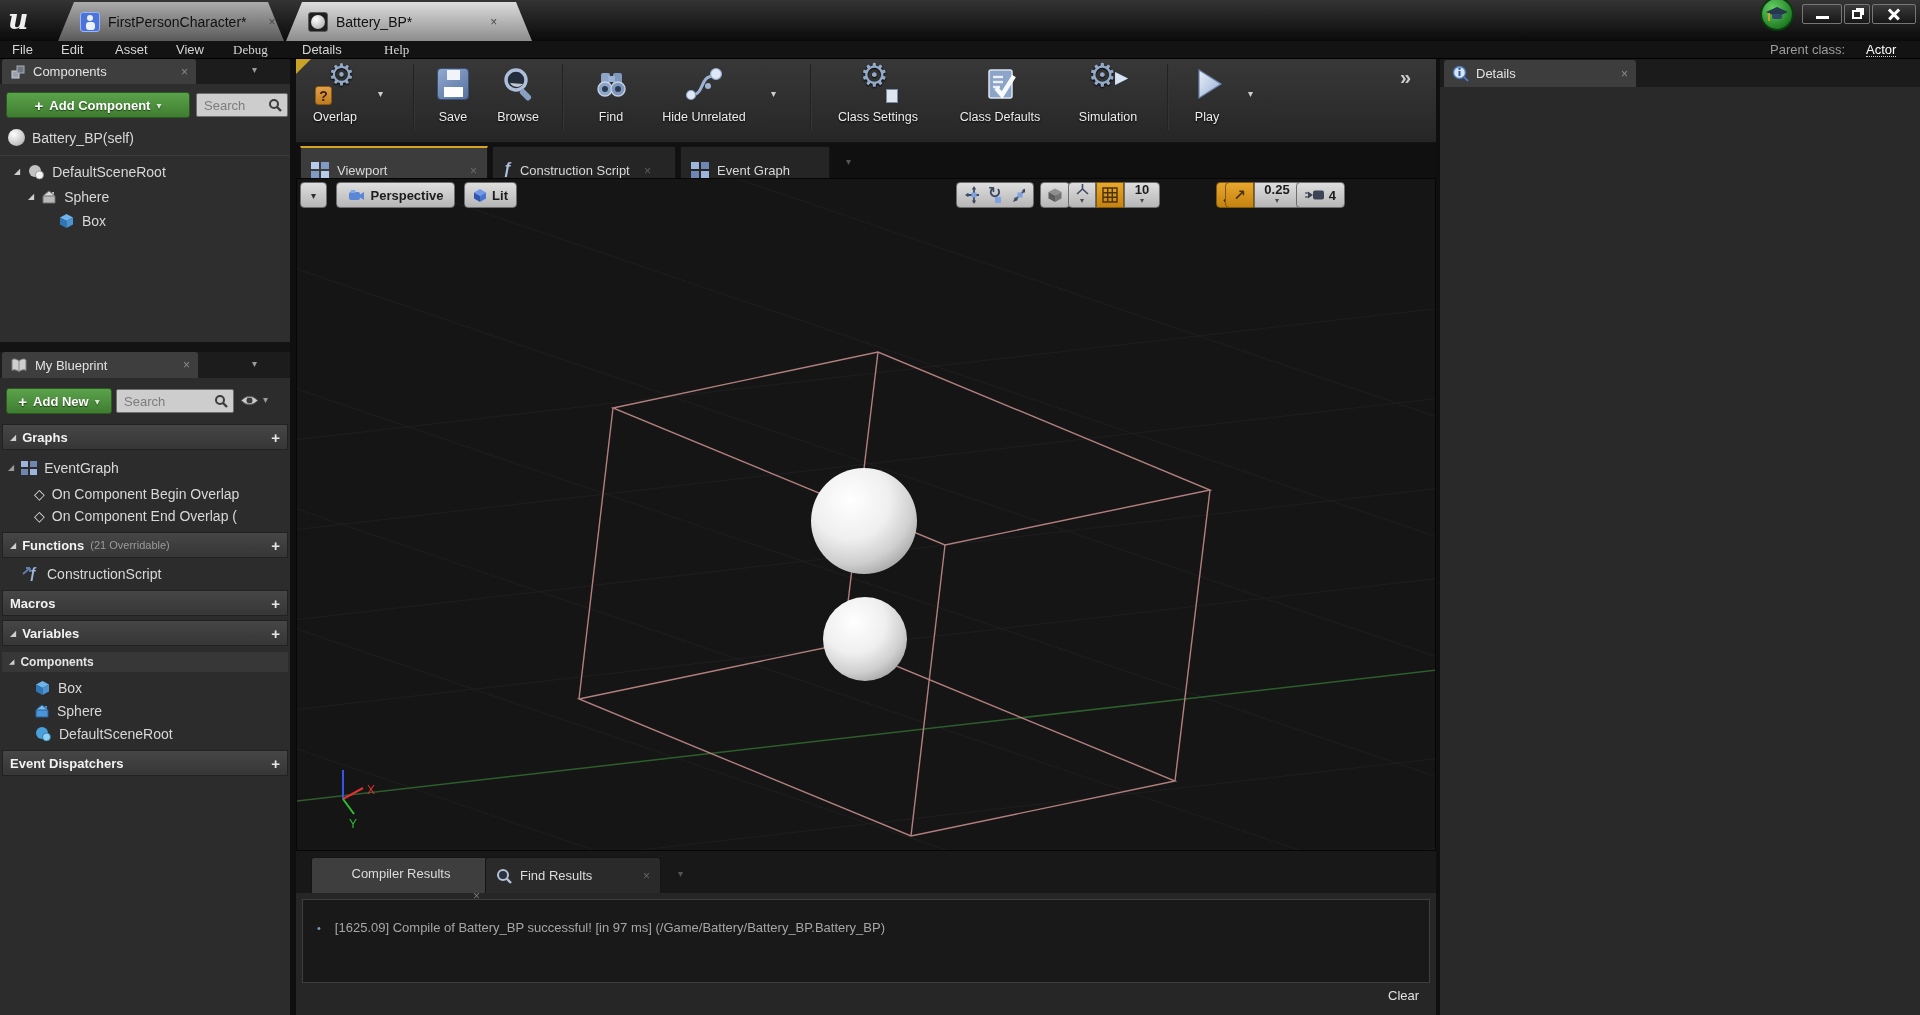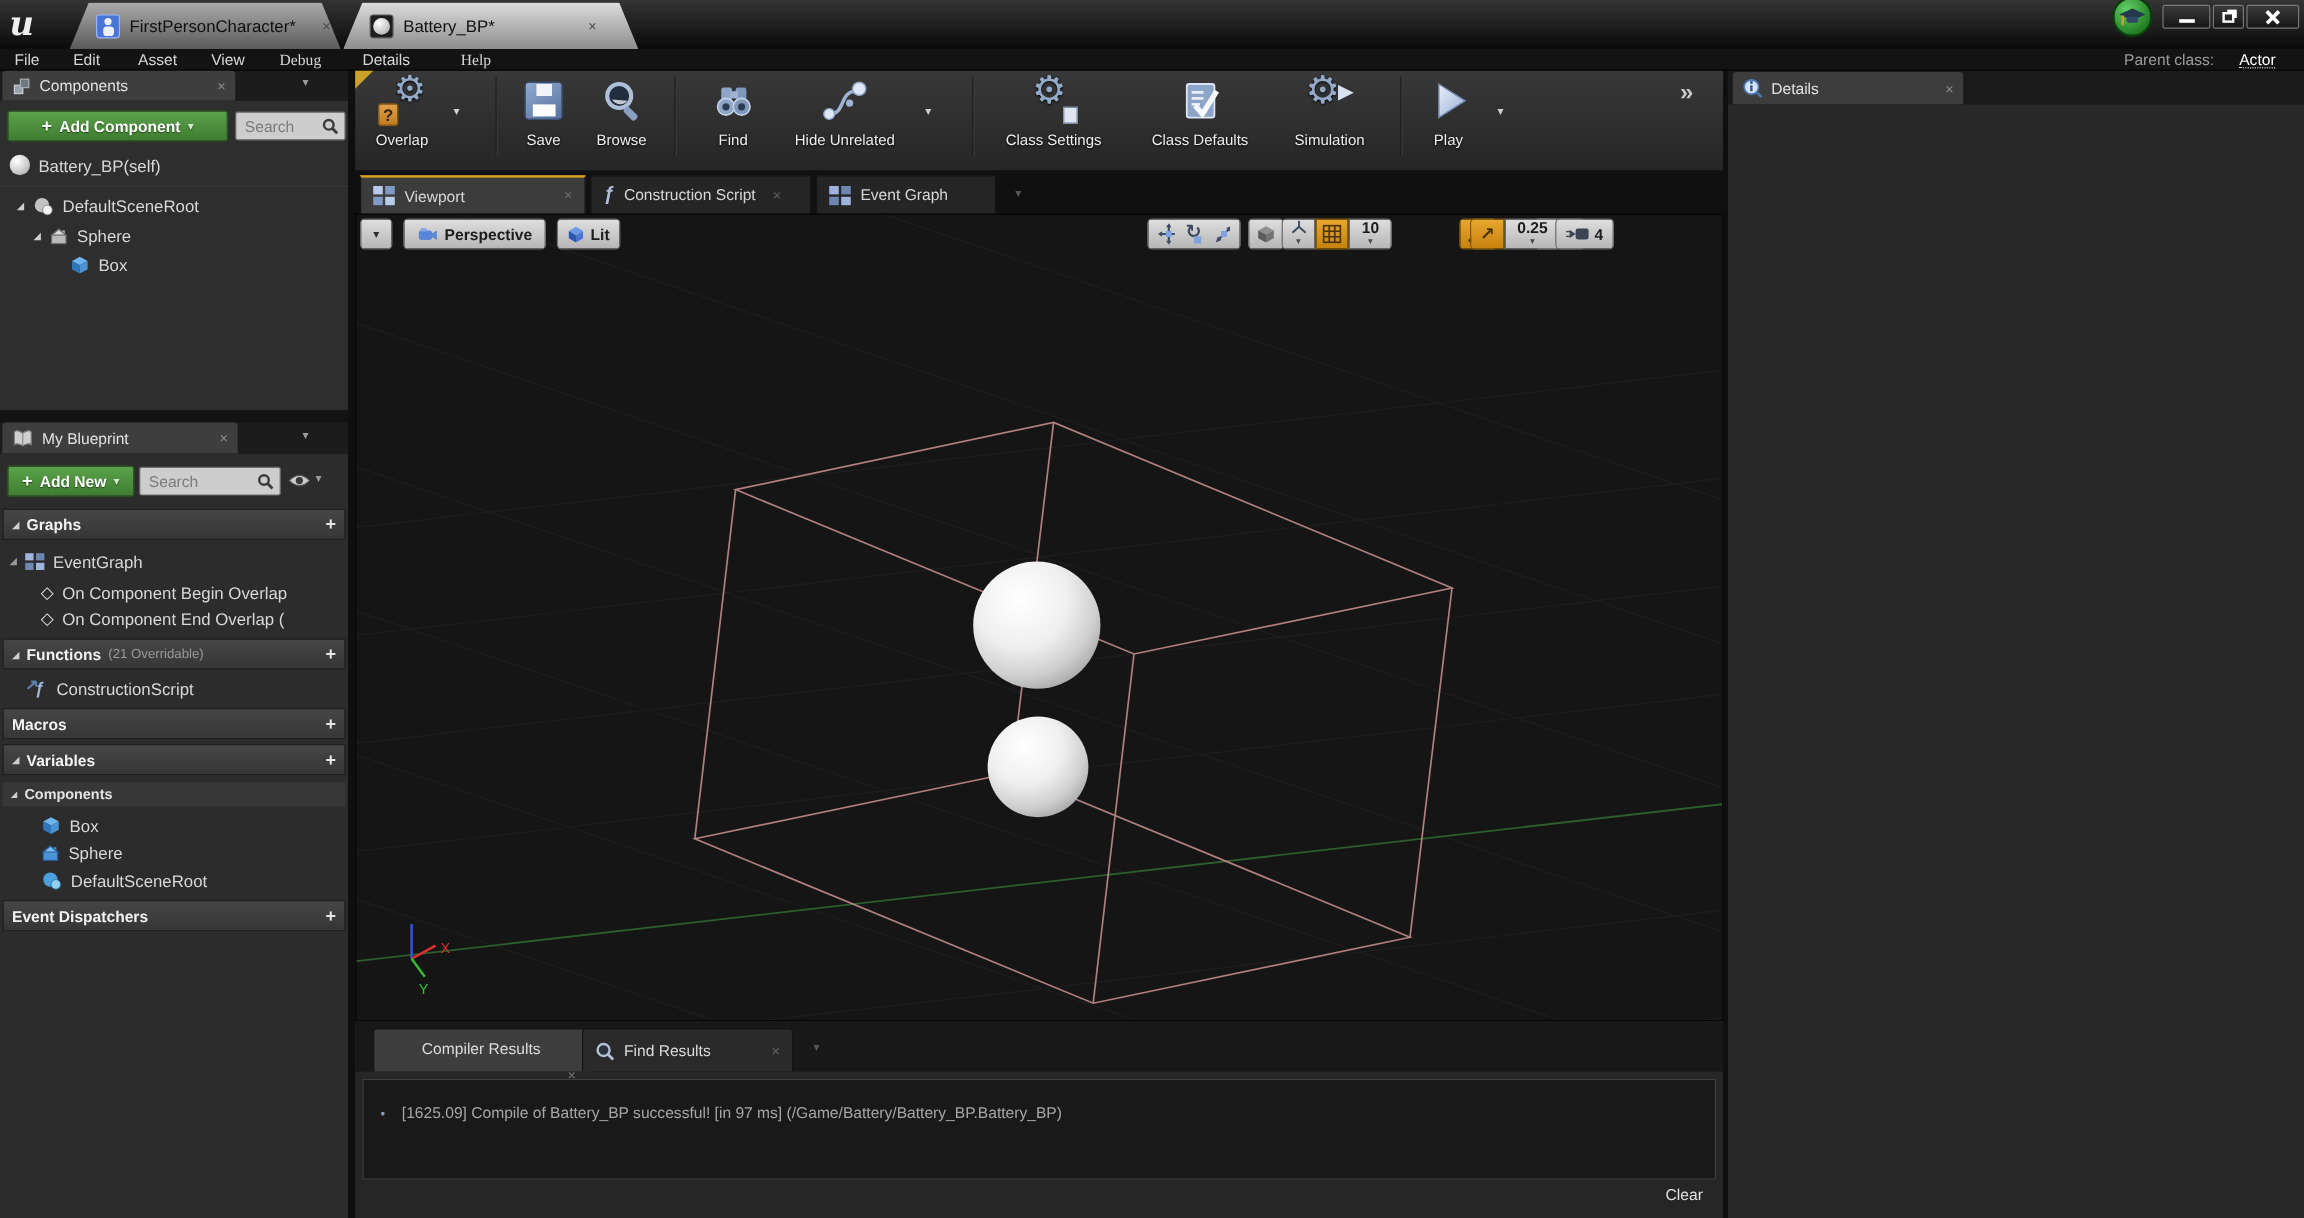--- a/index.html
+++ b/index.html
@@ -41,21 +41,21 @@
   .exp{font-size:8px;color:#cfcfcf;}
   
   #toolbar{left:296px;top:59px;width:1140px;height:84px;background:linear-gradient(#383838,#262626);
            border-bottom:1px solid #141414;}
   .tbtn{position:absolute;top:61px;display:flex;flex-direction:column;align-items:center;gap:3px;
         color:#ededed;font-size:12.5px;text-shadow:0 1px 2px #000;}
   .tbtn .ic{height:46px;display:flex;align-items:center;justify-content:center;}
   .sep{position:absolute;top:64px;height:66px;width:2px;background:linear-gradient(90deg,#191919,#3e3e3e);}
   .tdd{position:absolute;color:#cfcfcf;font-size:10px;}
   
-  .vtab{position:absolute;height:32px;display:flex;align-items:center;gap:8px;padding:0 10px;
+  .vtab{position:absolute;height:32px;display:flex;align-items:flex-end;gap:8px;padding:0 10px;
         font-size:13px;color:#d8d8d8;background:#252525;border:1px solid #141414;border-bottom:none;}
   .vtab.active{background:#3c3c3c;border-top:2px solid #d8a41d;}
   
   .pill{position:absolute;height:26px;background:linear-gradient(#dedede,#b6b6b6);border:1px solid #6d6d6d;
         border-radius:4px;display:flex;align-items:center;justify-content:center;gap:6px;color:#1c1c1c;
         font-weight:bold;font-size:13px;padding:0 8px;}
   .opill{background:linear-gradient(#e8a72f,#c5820f);border-color:#7c5a10;}
   .valdd{display:flex;flex-direction:column;align-items:center;line-height:11px;}
   .valdd .dd{color:#4c4c4c;font-size:8px;}
   

